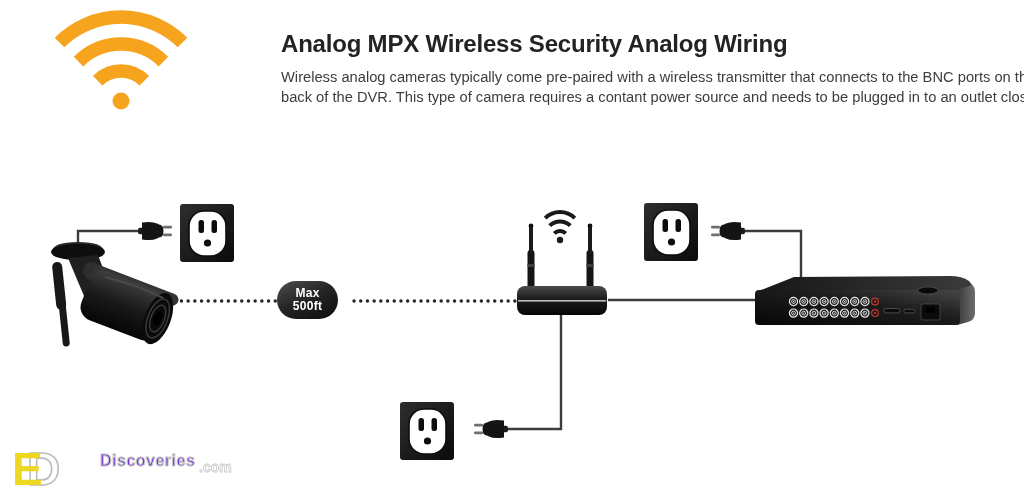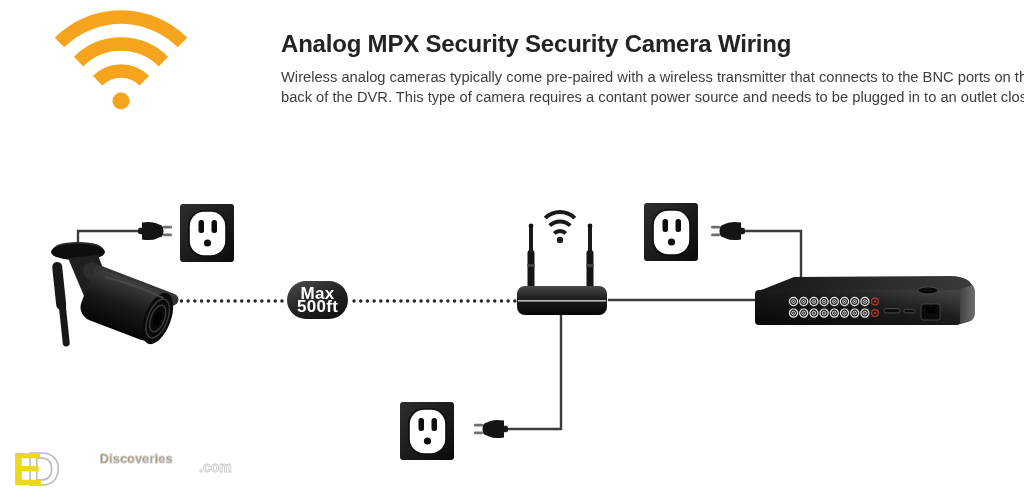--- a/index.html
+++ b/index.html
@@ -15,50 +15,50 @@
   .desc{font-size:14.7px;color:#3d3d3d;line-height:20px;white-space:nowrap;}
 
   
   .wifi-logo{position:absolute;left:38px;top:8px;width:170px;height:120px;}
 
   
   .diagram{position:absolute;left:0;top:0;width:1024px;height:502px;}
 
   
   .pill{
-    position:absolute;left:287px;top:281px;width:61px;height:38px;
+    position:absolute;left:277px;top:281px;width:61px;height:38px;
     border-radius:19px;
     background:linear-gradient(155deg,#505050 0%,#262626 45%,#0c0c0c 100%);
     color:#ffffff;display:flex;flex-direction:column;align-items:center;justify-content:center;
-    font-size:17px;font-weight:700;line-height:13px;letter-spacing:0.3px;
+    font-size:12px;font-weight:700;line-height:13px;letter-spacing:0.3px;
   }
 
   
   .brand{position:absolute;left:10px;top:442px;width:230px;height:60px;}
   .brand span{position:absolute;font-weight:800;white-space:nowrap;}
   .brand-d{left:17px;top:0px;font-size:46px;color:#ffffff;-webkit-text-stroke:1.6px #bdbdbd;z-index:1;}
   .brand-e{left:2px;top:0px;font-size:46px;color:#EDD720;z-index:2;}
-  .brand-discoveries{left:90px;top:10px;font-size:12px;color:#a16207;-webkit-text-stroke:1.1px #c8c8c8;z-index:1;letter-spacing:0.5px;}
+  .brand-discoveries{left:90px;top:10px;font-size:16px;color:#6d28d9;-webkit-text-stroke:1.1px #c8c8c8;z-index:1;letter-spacing:0.5px;}
   .brand-dot-com{left:189px;top:17px;font-size:14px;color:#ffffff;-webkit-text-stroke:0.8px #c8c8c8;z-index:1;}
   .brand-engineering{left:41px;top:23px;font-size:22px;color:#ffffff;-webkit-text-stroke:1.2px #c4c4c4;z-index:3;letter-spacing:0.5px;}
 </style>
 </head>
 <body>
 
 <svg class="wifi-logo" viewBox="0 0 170 120">
   <g fill="none" stroke="#F6A41D" stroke-width="13.5" stroke-linecap="butt">
     <path d="M21.5,34.5 A87,87 0 0 1 144.5,34.5"></path>
     <path d="M40.6,53.6 A60,60 0 0 1 125.4,53.6"></path>
     <path d="M59.7,72.7 A33,33 0 0 1 106.3,72.7"></path>
   </g>
   <circle cx="83" cy="93" r="8.5" fill="#F6A41D"></circle>
 </svg>
 
 <div class="header">
-  <div class="title">Analog MPX Security Security Camera Wiring</div>
+  <div class="title">Analog MPX Wireless Security Analog Wiring</div>
   <div class="desc">Wireless analog cameras typically come pre-paired with a wireless transmitter that connects to the BNC ports on the</div>
   <div class="desc">back of the DVR. This type of camera requires a contant power source and needs to be plugged in to an outlet close</div>
 </div>
 
 <svg class="diagram" viewBox="0 0 1024 502">
   <defs>
     <linearGradient id="outletGrad" x1="0" y1="0" x2="1" y2="1">
       <stop offset="0" stop-color="#2e2e2e"></stop>
         <stop offset="1" stop-color="#0a0a0a"></stop>
     </linearGradient>

